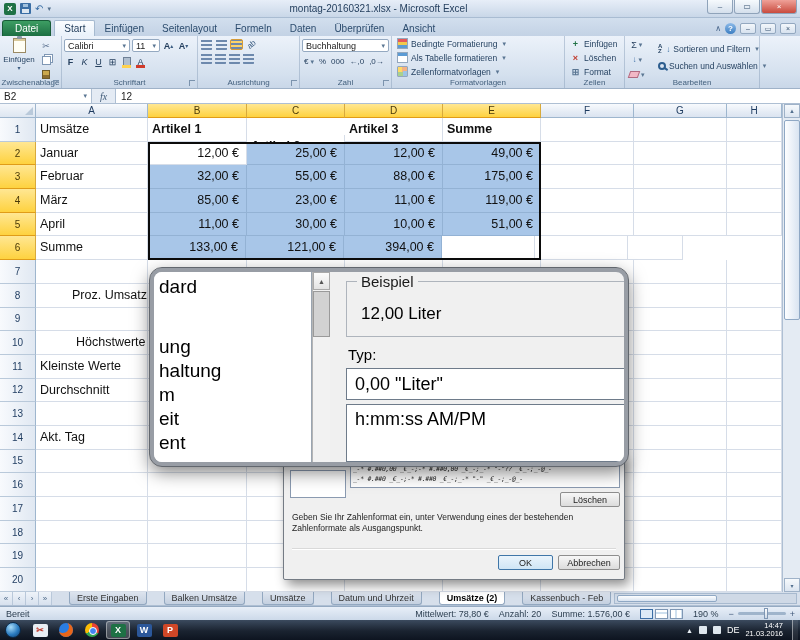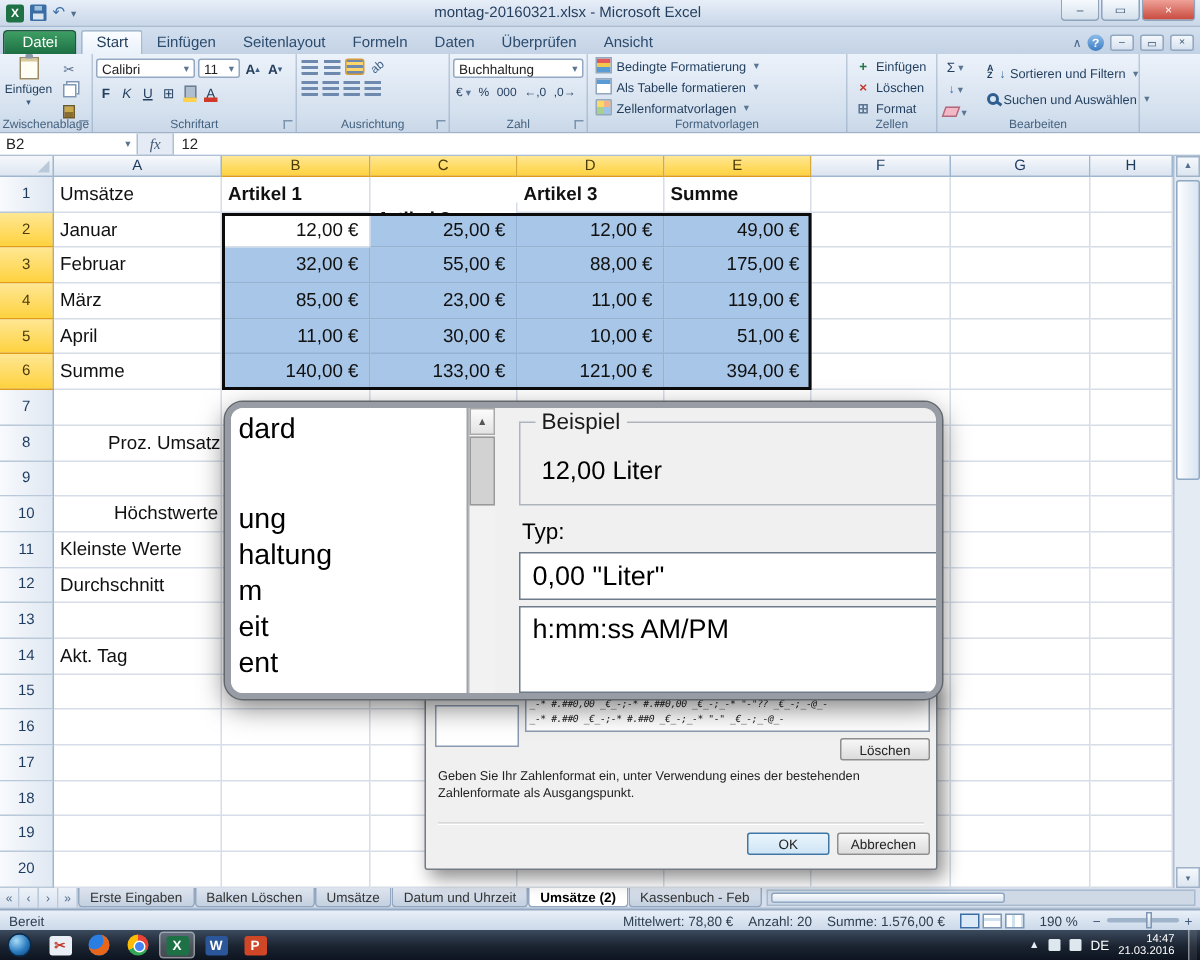--- a/index.html
+++ b/index.html
@@ -126,21 +126,21 @@
   .maggroup { position:absolute; left:192px; top:9px; width:282px; height:56px; border:1px solid #aeb4bc; }
   .maggroup-label { position:absolute; left:10px; top:-9px; background:#f0f0f0; padding:0 4px; font-size:15px; color:#1a1a1a; }
   .magexample { position:absolute; left:14px; top:22px; font-size:17px; color:#000; }
   .magtyp { position:absolute; left:194px; top:74px; font-size:15px; color:#000; }
   .maginput { position:absolute; left:192px; top:96px; width:282px; height:32px; background:#fff; border:1px solid #6e7b8a; font-size:18px; color:#000; line-height:30px; padding-left:8px; white-space:nowrap; overflow:hidden; }
   .maglist2 { position:absolute; left:192px; top:132px; width:282px; height:58px; background:#fff; border:1px solid #6e7b8a; font-size:18px; color:#000; padding:4px 0 0 8px; white-space:nowrap; overflow:hidden; }
 
   
   .sheetbar { left:0; top:592px; width:800px; height:14px; background:#d6dfeb; border-bottom:1px solid #aebfd3; display:flex; align-items:flex-start; }
   .snav { width:13px; height:13px; font-size:8px; color:#4e6a88; display:flex; align-items:center; justify-content:center; background:linear-gradient(#eef3f9,#d7e1ee); border-right:1px solid #b9c8da; }
-  .stab { padding:1px 7px; font-size:9px; background:linear-gradient(#dde4ee,#c4d0e0); border:1px solid #93a8c0; border-top:none; border-radius:0 0 3px 3px; color:#333; margin-left:0; white-space:nowrap; }
+  .stab { padding:1px 7px; font-size:9px; background:linear-gradient(#dde4ee,#c4d0e0); border:1px solid #93a8c0; border-top:none; border-radius:0 0 3px 3px; color:#333; margin-left:17px; white-space:nowrap; }
   .stab.active { background:#fff; font-weight:bold; color:#000; }
   .hscroll { flex:1; height:11px; margin:1px 3px 0; background:#cfd9e6; border:1px solid #a8bacf; position:relative; }
   .hthumb { position:absolute; left:2px; top:1px; bottom:1px; width:55%; background:linear-gradient(#fdfeff,#d8e3f0); border:1px solid #8fa8c4; border-radius:2px; }
 
   
   .statusbar { left:0; top:606px; width:800px; height:14px; background:linear-gradient(#e8eff8,#ccd9e9); border-top:1px solid #95aac2; display:flex; align-items:center; font-size:9px; color:#2c3e50; }
   .st-left { margin-left:6px; }
   .st-right { margin-left:auto; display:flex; align-items:center; gap:10px; margin-right:5px; }
   .vicon { width:13px; height:10px; border:1px solid #7f97b4; background:#fff; }
   .vicon.v1 { border-color:#3c6ea5; background:#dceaf7; }
@@ -465,21 +465,20 @@
         <div class="cell sel num" style="width: 99px;">11,00 €</div>
         <div class="cell sel num" style="width: 98px;">30,00 €</div>
         <div class="cell sel num" style="width: 98px;">10,00 €</div>
         <div class="cell sel num" style="width: 98px;">51,00 €</div>
         <div class="cell" style="width: 93px;"></div>
         <div class="cell" style="width: 93px;"></div>
         <div class="cell" style="width: 55px;"></div>
       </div>
       <div class="grow">
         <div class="cell" style="width: 112px;">Summe</div>
-        <div class="cell sel num" style="width: 99px;">140,00 €</div>
         <div class="cell sel num" style="width: 98px;">133,00 €</div>
         <div class="cell sel num" style="width: 98px;">121,00 €</div>
         <div class="cell sel num" style="width: 98px;">394,00 €</div>
         <div class="cell" style="width: 93px;"></div>
         <div class="cell" style="width: 93px;"></div>
         <div class="cell" style="width: 55px;"></div>
       </div>
       <div class="grow">
         <div class="cell" style="width: 112px;"></div>
         <div class="cell" style="width: 99px;"></div>
@@ -662,21 +661,21 @@
     <div class="maglist2">h:mm:ss AM/PM</div>
   </div>
 
   <div class="sheetbar abs">
     <span class="snav">«</span>
     <span class="snav">‹</span>
     <span class="snav">›</span>
     <span class="snav">»</span>
     <span id="sheettabs" style="display:flex">
         <div class="stab">Erste Eingaben</div>
-        <div class="stab">Balken Löschen</div>
+        <div class="stab">Balken Umsätze</div>
         <div class="stab">Umsätze</div>
         <div class="stab">Datum und Uhrzeit</div>
         <div class="stab active">Umsätze (2)</div>
         <div class="stab">Kassenbuch - Feb</div>
       </span>
     <div class="hscroll">
         <div class="hthumb"></div>
       </div>
   </div>
 

